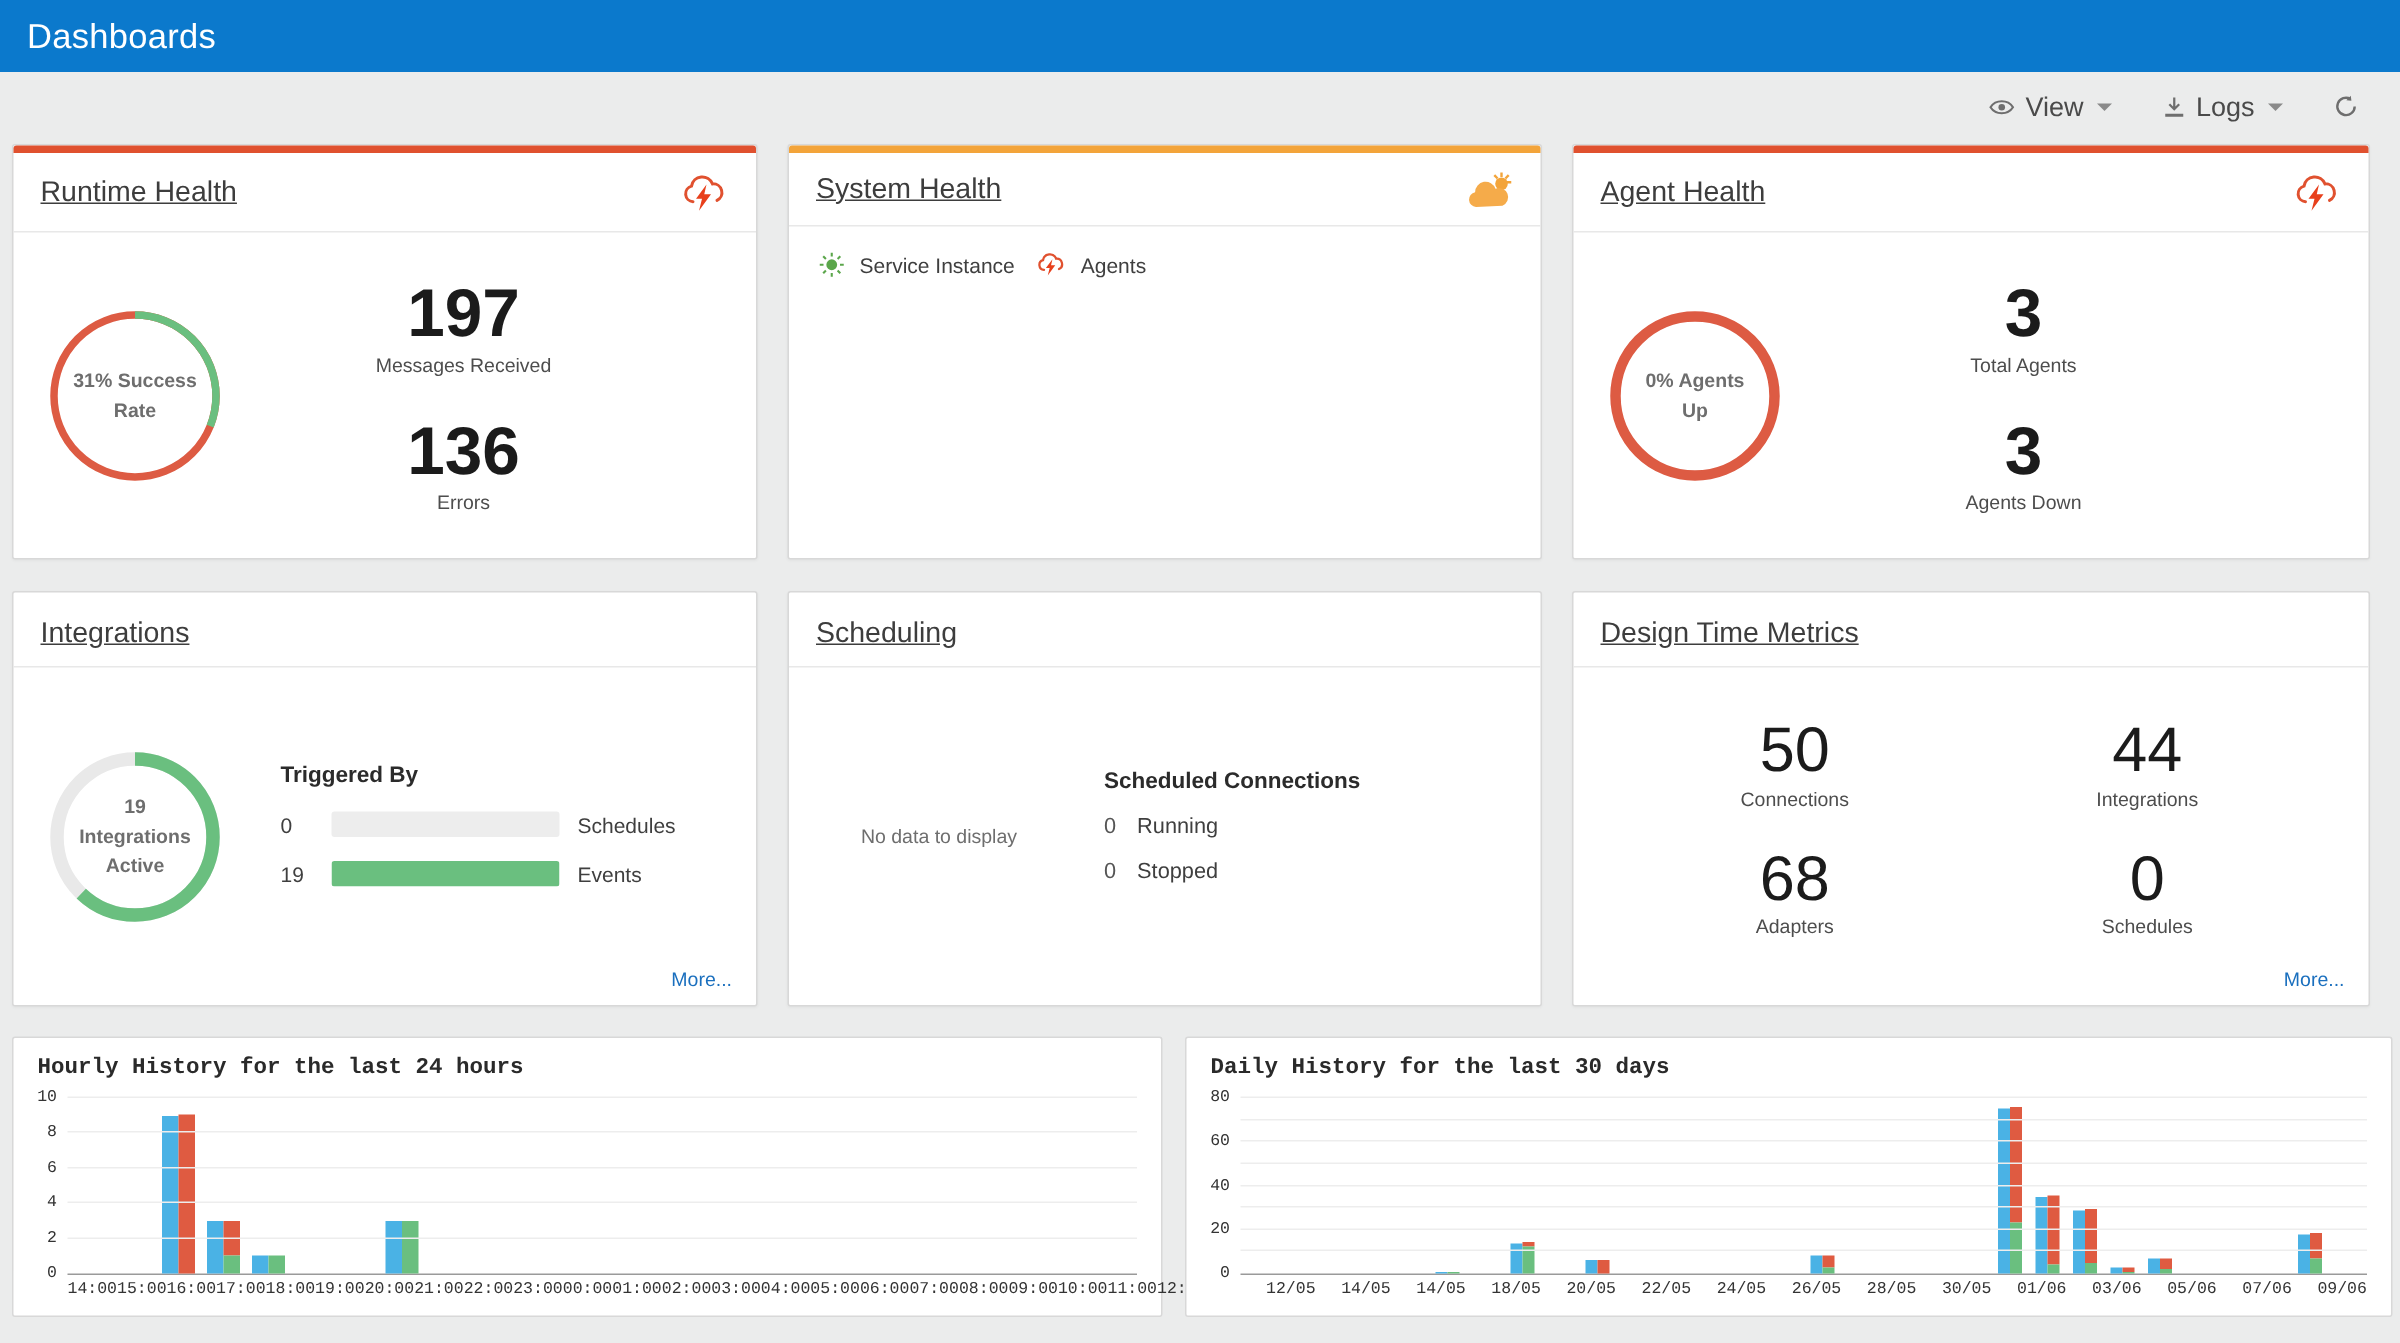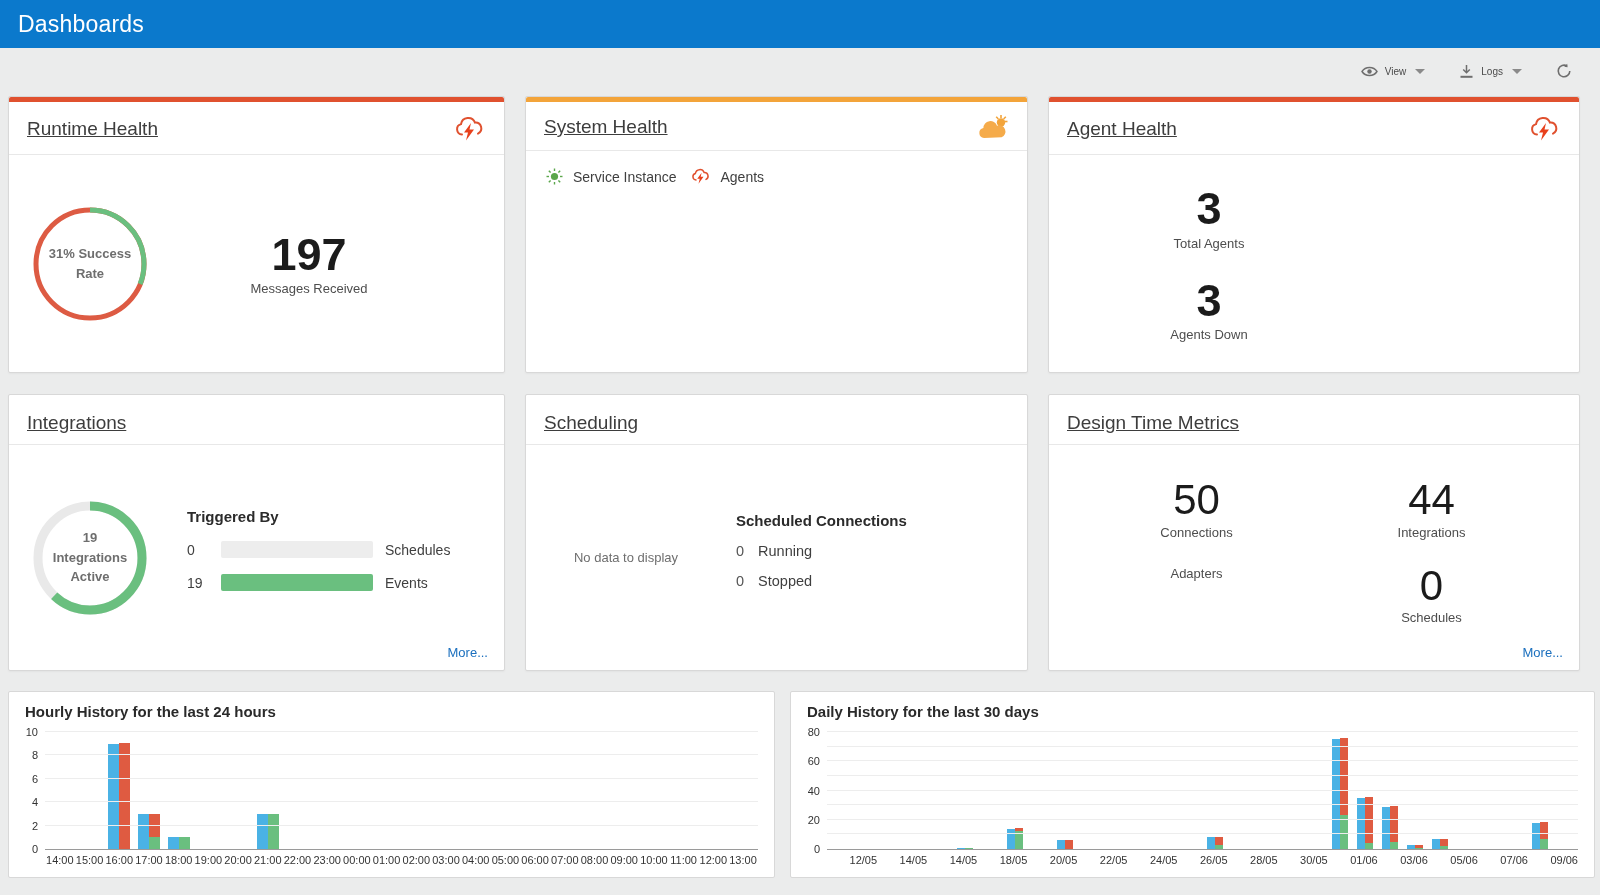--- a/index.html
+++ b/index.html
@@ -14,21 +14,21 @@
   .appbar {
     height:48px; background:#0b79cc; display:flex; align-items:center;
     padding:0 18px; color:#fff;
   }
   .appbar .title { font-size:23px; font-weight:400; letter-spacing:.2px; }
   
   .toolbar {
     height:46px; display:flex; align-items:center; justify-content:flex-end;
     padding:0 28px; gap:34px;
   }
-  .tool-btn { display:flex; align-items:center; gap:7px; font-size:10px; color:#4a4a4a; cursor:pointer; }
+  .tool-btn { display:flex; align-items:center; gap:7px; font-size:18px; color:#4a4a4a; cursor:pointer; }
   .tool-btn svg { display:block; }
   .caret { width:0; height:0; border-left:5px solid transparent; border-right:5px solid transparent; border-top:5px solid #8a8a8a; margin-left:2px; }
   
   .cards {
     display:grid; grid-template-columns:497px 503px 532px; gap:21px 20px;
     padding:2px 8px 0 8px;
   }
   .card {
     background:#fff; border:1px solid #d8d8d8; border-radius:2px;
     height:277px; position:relative; display:flex; flex-direction:column;
@@ -70,21 +70,21 @@
   .sched-col { margin-left:10px; }
   .sched-head { font-size:15px; font-weight:700; color:#2b2b2b; margin-bottom:14px; }
   .sched-row { display:flex; gap:14px; font-size:14.5px; color:#3f3f3f; margin-bottom:14px; }
   .sched-row .v { color:#555; }
   
   .dtm-grid { flex:1; display:grid; grid-template-columns:1fr 1fr; row-gap:24px; padding:6px 30px 18px 30px; align-content:center; }
   .dtm-cell { text-align:center; }
   .dtm-cell .num { font-size:42px; color:#1b1b1b; line-height:1.05; }
   .dtm-cell .lbl { font-size:13px; color:#4d4d4d; margin-top:2px; }
   
-  .charts-row { display:flex; gap:15px; padding:20px 5px 0 8px; }
+  .charts-row { display:flex; gap:15px; padding:20px 5px 0 8px;font-family:Liberation Mono, monospace; }
   .chart-panel { background:#fff; border:1px solid #d8d8d8; border-radius:2px; height:187px; position:relative; }
   .chart-hourly { width:767px; }
   .chart-daily { width:805px; }
   .chart-title { font-size:15px; font-weight:700; color:#2a2a2a; padding:11px 16px 4px 16px; }
   .plot-area { position:relative; margin:8px 16px 0 36px; height:118px; border-bottom:1px solid #9a9a9a; }
   .gridline { position:absolute; left:0; right:0; height:1px; background:#ededed; }
   .ytick { position:absolute; right:calc(100% + 7px); transform:translateY(50%); font-size:11px; color:#333; }
   .groups { position:absolute; inset:0; display:flex; align-items:flex-end; }
   .group { flex:1 1 0; height:100%; display:flex; align-items:flex-end; justify-content:center; }
   .bar { flex:0 0 auto; }
@@ -155,20 +155,24 @@
         </svg>
         <div class="ring-label">
           <span>31% Success</span>
           <span>Rate</span>
         </div>
       </div>
       <div class="metric-col">
         <div class="metric">
           <div class="num">197</div>
           <div class="lbl">Messages Received</div>
+        </div>
+        <div class="metric">
+          <div class="num">136</div>
+          <div class="lbl">Errors</div>
         </div>
       </div>
     </div>
   </div>
 
   <div class="card">
     <div class="strip" style="background: rgb(243, 164, 58);"></div>
     <div class="card-head">
       <span class="card-title">System Health</span>
       <span class="icon-inline">
@@ -222,20 +226,29 @@
     <div class="card-head">
       <span class="card-title">Agent Health</span>
       <span class="icon-inline">
         <svg width="32" height="30" viewBox="0 0 32 30">
           <path d="M8 20.5a5.3 5.3 0 0 1-1-10.4A7.3 7.3 0 0 1 21 8.6 5.8 5.8 0 0 1 24 19.6" fill="none" stroke="#e0512f" stroke-width="2" stroke-linecap="round"></path>
           <polygon points="17,9 10,18.5 14,18.5 12,26.5 20,15.5 15.5,15.5" fill="#e8401c"></polygon>
         </svg>
       </span>
     </div>
     <div class="card-body">
+      <div class="ring-wrap">
+        <svg viewBox="0 0 118 118">
+          <circle cx="59" cy="59" r="53" fill="none" stroke="#dd5b43" stroke-width="7"></circle>
+        </svg>
+        <div class="ring-label">
+          <span>0% Agents</span>
+          <span>Up</span>
+        </div>
+      </div>
       <div class="metric-col">
         <div class="metric">
           <div class="num">3</div>
           <div class="lbl">Total Agents</div>
         </div>
         <div class="metric">
           <div class="num">3</div>
           <div class="lbl">Agents Down</div>
         </div>
       </div>
@@ -306,20 +319,21 @@
     <div class="dtm-grid">
       <div class="dtm-cell">
         <div class="num">50</div>
         <div class="lbl">Connections</div>
       </div>
       <div class="dtm-cell">
         <div class="num">44</div>
         <div class="lbl">Integrations</div>
       </div>
       <div class="dtm-cell">
+        <div class="num">68</div>
         <div class="lbl">Adapters</div>
       </div>
       <div class="dtm-cell">
         <div class="num">0</div>
         <div class="lbl">Schedules</div>
       </div>
     </div>
     <span class="more-link">More...</span>
   </div>
 </div>

